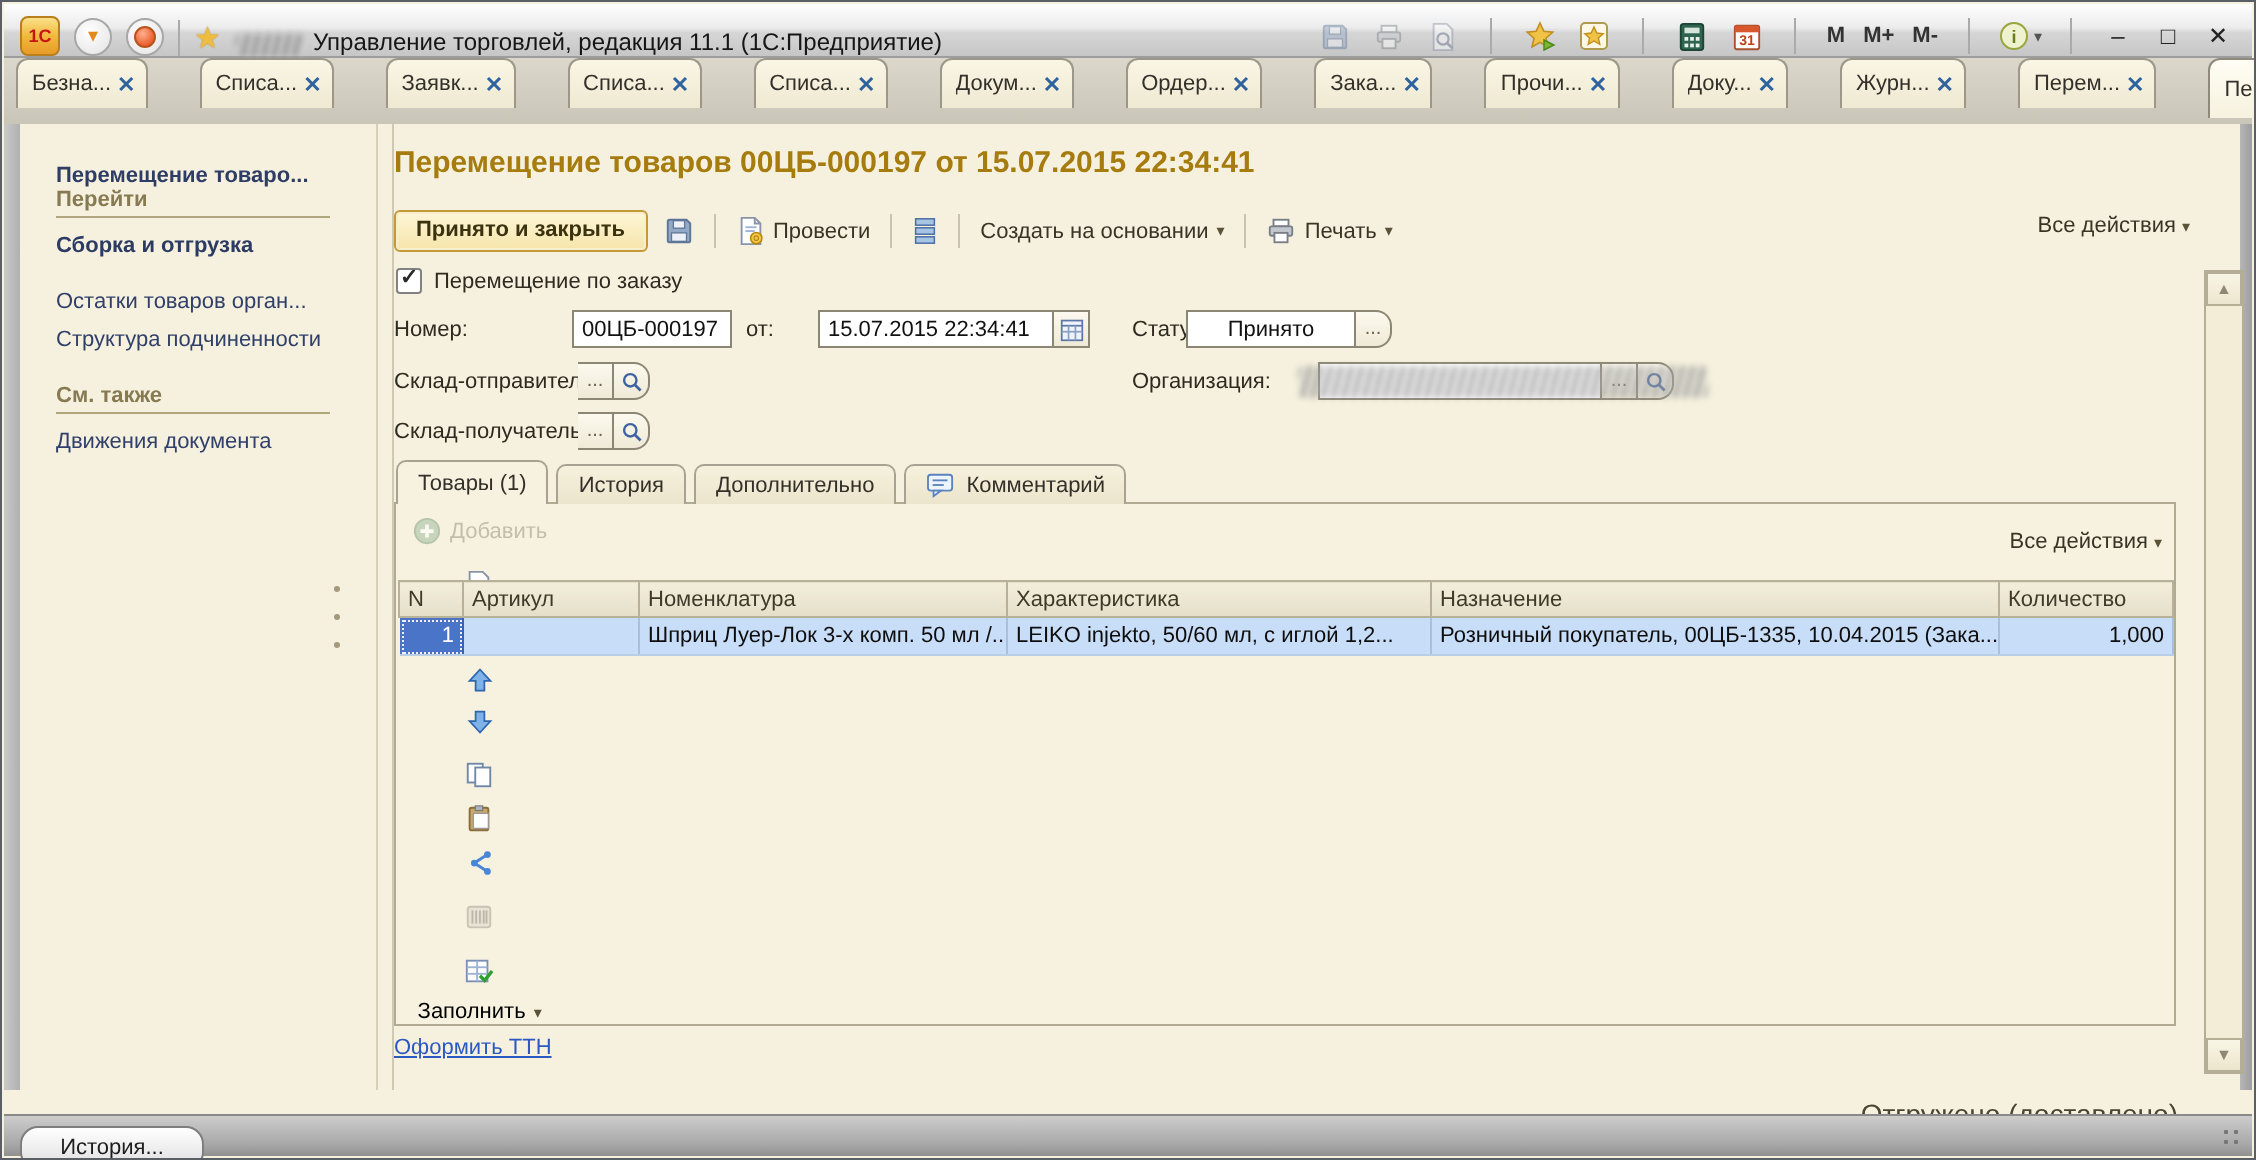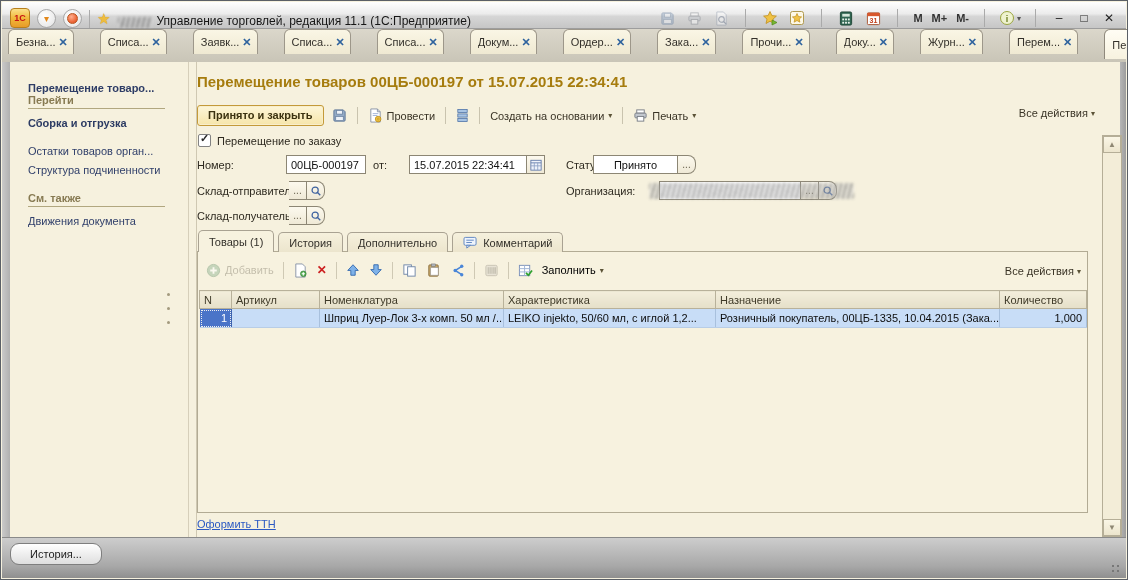--- a/index.html
+++ b/index.html
@@ -83,21 +83,21 @@
   .org-scrib { position:absolute; left:648px; top:182px; width:205px; height:16px; opacity:.8; }
 
   
   .itabs { position:absolute; left:197px; top:229px; height:22px; display:flex; align-items:flex-end; font-size:11px; color:#33302a; z-index:2; }
   .itab { height:20px; display:flex; align-items:center; gap:5px; padding:0 10px; background:linear-gradient(#f6f1dd,#ece5cd);
     border:1px solid #a9a292; border-bottom:none; border-radius:5px 5px 0 0; margin-right:4px; }
   .itab.active { height:22px; background:#f7f2df; font-color:#222; }
 
   
   .groupbox { position:absolute; left:196px; top:250px; width:891px; height:262px; border:1px solid #b2ab94; background:#f7f2df; }
-  .tbl-toolbar { position:absolute; left:6px; top:5px; height:26px; display:flex; align-items:center; gap:5px; font-size:11px; }
+  .tbl-toolbar { position:absolute; left:6px; top:5px; height:26px; display:flex; align-items:center; gap:5px; font-size:11px;flex-direction:column; }
   .tt-sep { width:1px; height:17px; background:#cfc9b4; margin:0 2px; }
   .tt-btn { display:inline-flex; align-items:center; gap:4px; padding:1px 2px; }
   .tt-btn.disabled { opacity:.55; }
   .lbl-dis { color:#9a9482; }
   .redx { color:#cc2020; font-weight:bold; font-size:12px; }
   .tbl { position:absolute; left:1px; top:38px; width:887px; border-collapse:collapse; table-layout:fixed; font-size:11px; }
   .tbl th { background:linear-gradient(#f3eedb,#e5dfc9); border:1px solid #b8b19a; color:#3f3a28; font-weight:normal;
     text-align:left; padding:1px 4px; height:18px; white-space:nowrap; overflow:hidden; }
   .tbl td { height:19px; padding:1px 4px; border-right:1px solid #a8c0dd; border-bottom:1px solid #b8cde6;
     background:#c8ddf7; color:#0d0d0d; white-space:nowrap; overflow:hidden; }
@@ -108,21 +108,21 @@
   .ttn-link { position:absolute; left:196px; top:517px; font-size:11px; color:#2b59c3; text-decoration:underline; }
   .dlv-status { position:absolute; right:38px; top:512px; font-size:14px; color:#4b4434;margin-top:36px; }
 
   
   .vscroll { position:absolute; left:1101px; top:134px; width:20px; height:402px; background:#f3edd8; border:1px solid #b5ae97; }
   .vs-btn { position:absolute; left:0; width:18px; height:17px; background:linear-gradient(#faf6e6,#ece5cd); border:1px solid #b5ae97;
     display:flex; align-items:center; justify-content:center; font-size:8px; color:#8f8874; }
   .vs-up { top:0; } .vs-down { bottom:0; }
 
   
-  .statusbar { position:absolute; left:1px; right:1px; bottom:1px; height:41px;
+  .statusbar { position:absolute; left:1px; right:1px; bottom:1px; height:21px;
     background:linear-gradient(#cdcdcd,#a8a8a8 70%,#8f8f8f); border-top:1px solid #8a8a8a;margin-top:20px; }
   .history-btn { position:absolute; left:8px; top:5px; width:92px; height:22px; border:1px solid #7e7e7e; border-radius:9px;
     background:linear-gradient(#ffffff,#dedede); font-size:11px; color:#1d1d1d; display:flex; align-items:center; justify-content:center; }
   .grip { position:absolute; right:5px; bottom:4px; width:10px; height:10px;
     background:radial-gradient(circle at 2px 2px,#777 1px,transparent 1.2px),
                radial-gradient(circle at 7px 2px,#777 1px,transparent 1.2px),
                radial-gradient(circle at 2px 7px,#777 1px,transparent 1.2px),
                radial-gradient(circle at 7px 7px,#777 1px,transparent 1.2px); }
 
   svg { display:block; }

